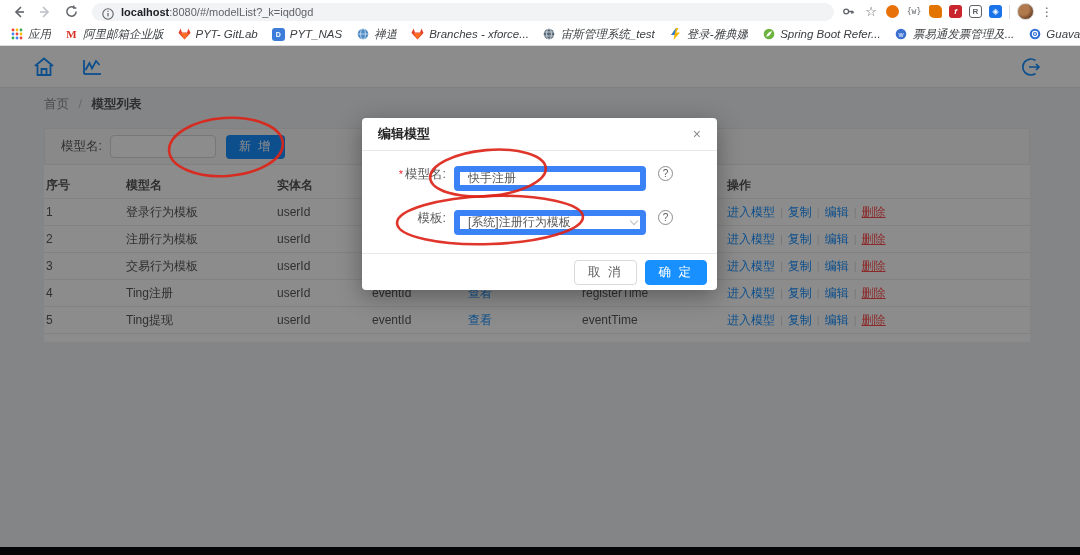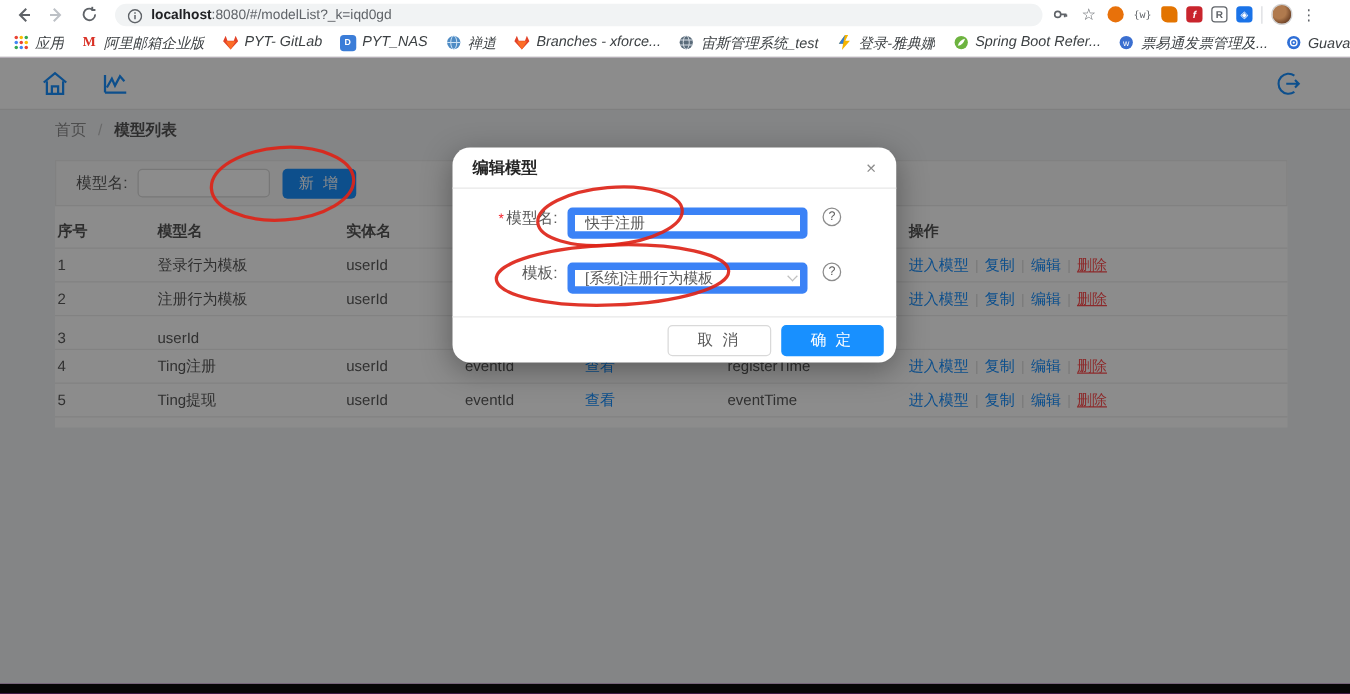--- a/index.html
+++ b/index.html
@@ -52,35 +52,35 @@
   .tbl { margin-top:8px; }
   .trow { display:grid; grid-template-columns:80px 151px 95px 96px 114px 145px 1fr; align-items:center; height:27px; padding-left:2px; font-size:12px; color:#595959; border-bottom:1px solid #ededed; }
   .trow.head { height:26px; font-weight:700; color:#555; }
   .lnk { color:#1890ff; }
   .lnk-del { color:#ff4d4f;text-decoration:underline; }
   .asep { color:#dbdbdb; margin:0 5px; font-size:11px; }
 
   
   .overlay { position:absolute; top:46px; left:0; width:1080px; height:501px; background:rgba(0,0,0,0.45); z-index:10; }
 
-  .modal { position:absolute; top:118px; left:362px; width:355px; height:172px; background:#fff; border-radius:14px; box-shadow:0 6px 24px rgba(0,0,0,.35); z-index:20; }
+  .modal { position:absolute; top:118px; left:362px; width:355px; height:172px; background:#fff; border-radius:4px; box-shadow:0 6px 24px rgba(0,0,0,.35); z-index:20; }
   .mhead { height:33px; display:flex; align-items:center; padding:0 16px; border-bottom:1px solid #e8e8e8; }
   .mtitle { font-size:13px; font-weight:700; color:#262626; }
   .mclose { margin-left:auto; color:#8c8c8c; font-size:14px; line-height:1; }
   .mbody { padding:8px 16px 0 0; }
   .frow { display:flex; align-items:flex-start; margin-top:7px; }
   .frow + .frow { margin-top:19px; }
   .flabel { width:92px; text-align:right; font-size:12.5px; color:#595959; padding-right:8px; flex:0 0 auto; }
   .req { color:#f5222d; margin-right:2px; font-size:11px; }
   .fctl { width:192px; height:25px; border:6px solid #3b82f6; border-radius:4px; font-size:12px; color:#595959; padding:0 8px; background:#fff; outline:none; }
   .fselect { display:flex; align-items:center; position:relative; }
   .fselect .chev { position:absolute; right:9px; top:8px; width:6px; height:6px; border-right:1.3px solid #bfbfbf; border-bottom:1.3px solid #bfbfbf; transform:rotate(45deg); }
   .help { width:15px; height:15px; border:1px solid #8c8c8c; border-radius:50%; color:#595959; font-size:10px; display:flex; align-items:center; justify-content:center; margin-left:12px; flex:0 0 auto; }
   .mfoot { position:absolute; bottom:0; left:0; width:100%; height:37px; border-top:1px solid #e8e8e8; display:flex; align-items:center; justify-content:flex-end; padding:0 10px; gap:8px; }
-  .btn { height:25px; padding:0 23px; border-radius:4px; font-size:12.5px; letter-spacing:2px; }
+  .btn { height:25px; padding:0 13px; border-radius:4px; font-size:12.5px; letter-spacing:2px; }
   .btn-cancel { background:#fff; border:1px solid #d9d9d9; color:#595959; }
   .btn-ok { background:#1890ff; border:1px solid #1890ff; color:#fff; }
 
   .annot { position:absolute; inset:0; z-index:40; pointer-events:none; }
   .blackbar { position:absolute; bottom:0; left:0; width:1080px; height:8px; background:#060606; z-index:50; }
 </style>
 </head>
 <body>
 
 <div class="stage">
@@ -302,20 +302,21 @@
           <span>注册行为模板</span>
           <span>userId</span>
           <span></span>
           <span></span>
           <span></span>
           <span><span class="lnk">进入模型</span><span class="asep">|</span><span class="lnk">复制</span><span class="asep">|</span><span class="lnk">编辑</span><span class="asep">|</span><span class="lnk-del">删除</span></span>
         </div>
 
         <div class="trow">
           <span>3</span>
+          <span>交易行为模板</span>
           <span>userId</span>
           <span></span>
           <span></span>
           <span></span>
           <span><span class="lnk">进入模型</span><span class="asep">|</span><span class="lnk">复制</span><span class="asep">|</span><span class="lnk">编辑</span><span class="asep">|</span><span class="lnk-del">删除</span></span>
         </div>
 
         <div class="trow">
           <span>4</span>
           <span>Ting注册</span>

